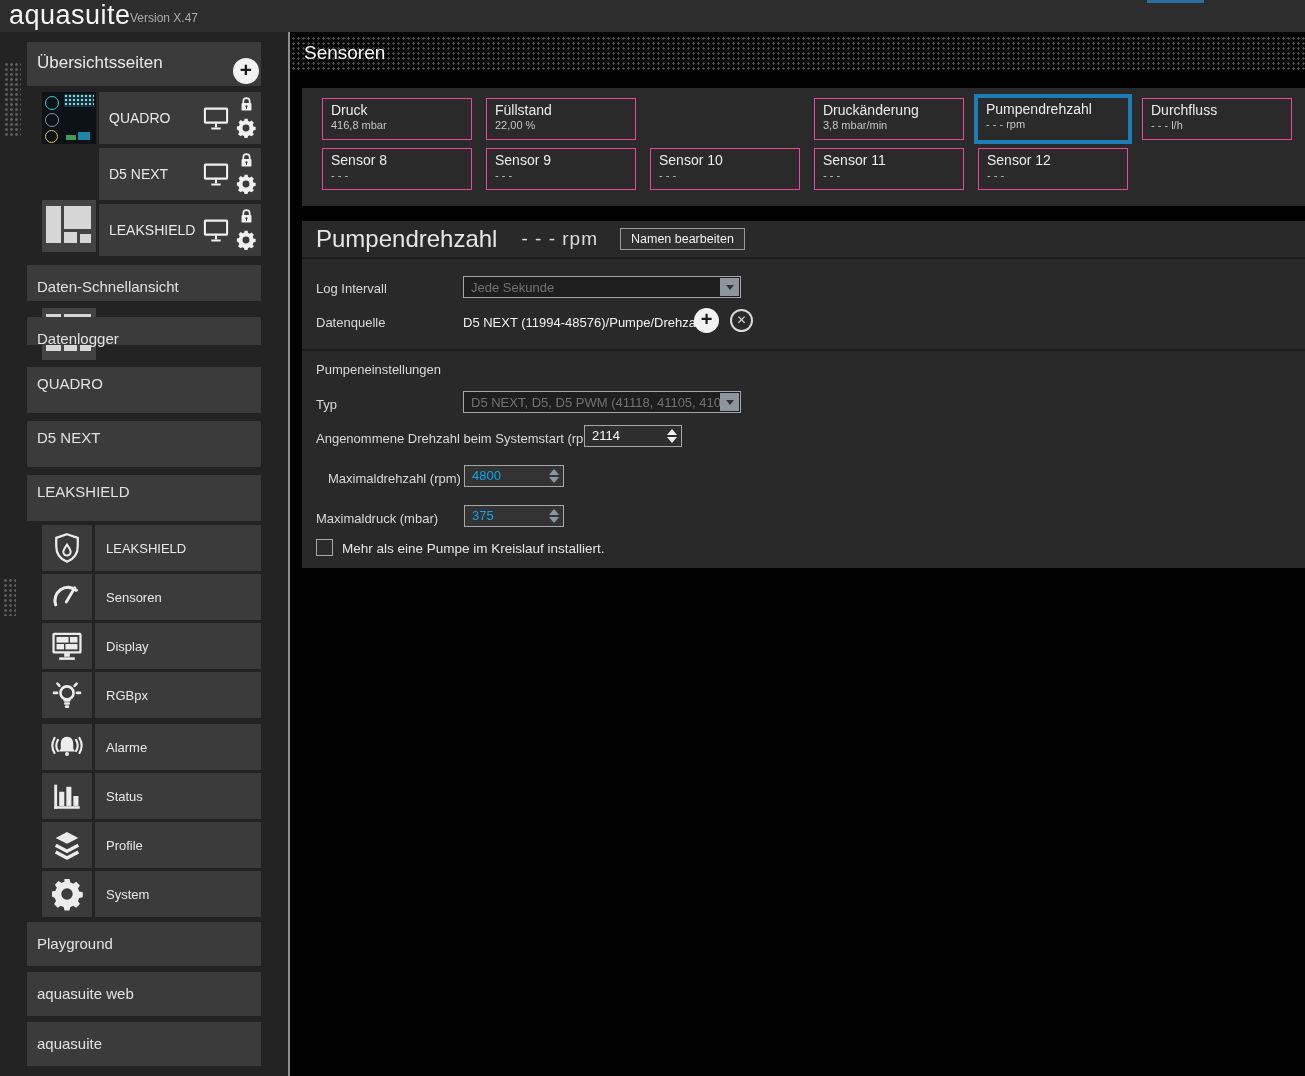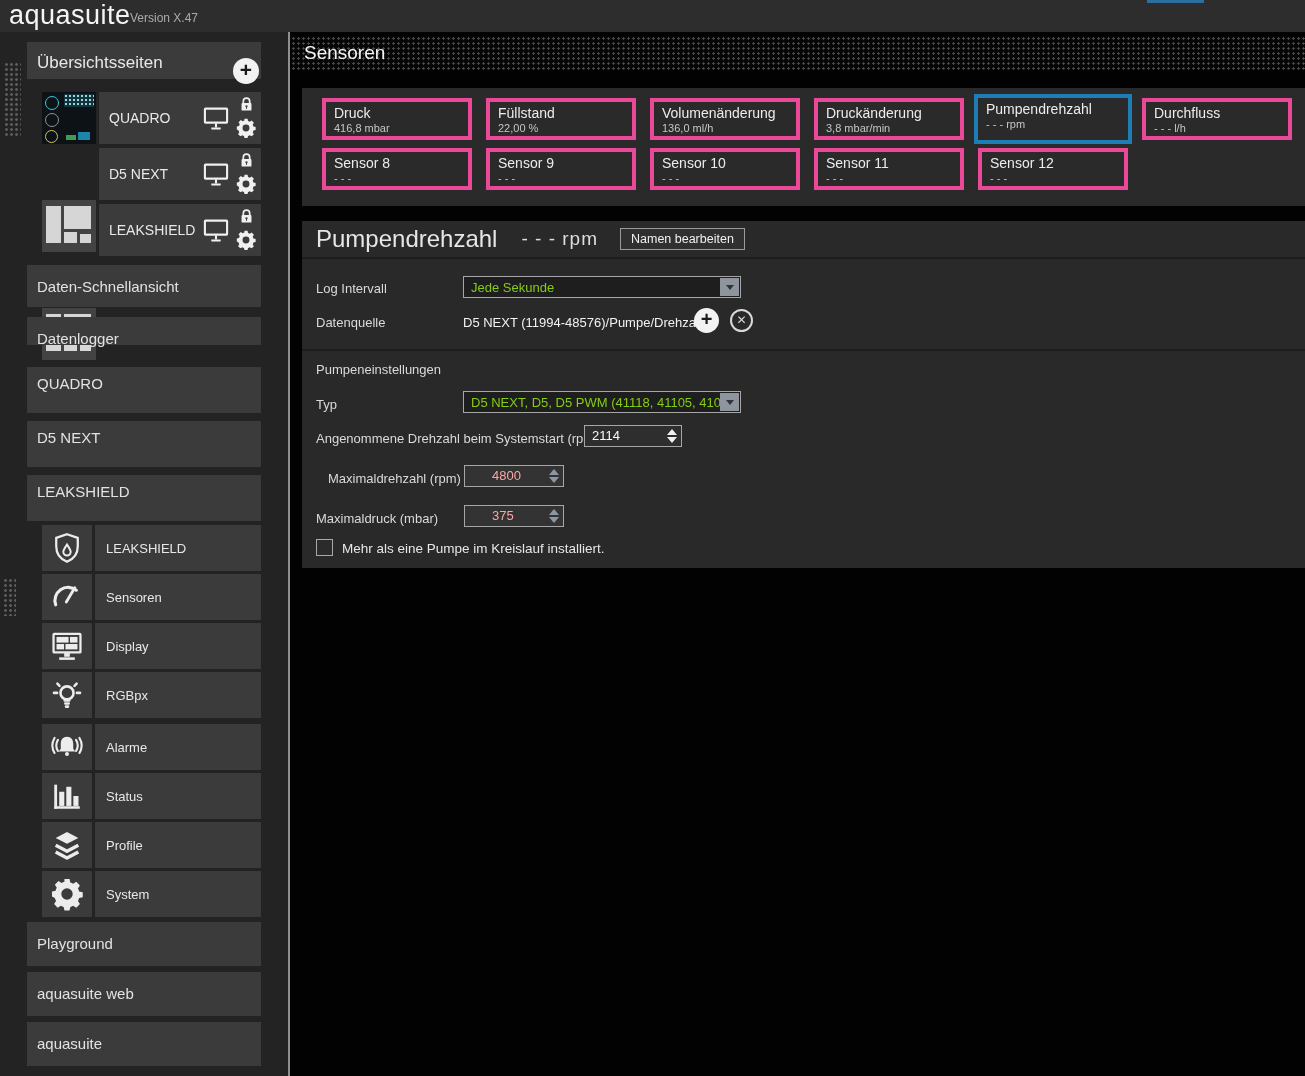--- a/index.html
+++ b/index.html
@@ -14,21 +14,21 @@
   .tab-indicator { position:absolute; left:1147px; top:0; width:57px; height:3px; background:#2c6e9e; }
 
   
   .sidebar { position:absolute; left:0; top:32px; width:288px; height:1044px; background:#232323; }
   .divider { position:absolute; left:288px; top:32px; width:2px; height:1044px; background:#8f8f8f; }
   .main-bg { position:absolute; left:290px; top:32px; width:1015px; height:1044px; background:#020202; }
 
   .grip { position:absolute; background-image:radial-gradient(#5c5c5c 1.3px, transparent 1.5px); background-size:5px 5px; }
 
   .sbox { position:absolute; background:#3b3b3b; }
-  .overview-header { left:27px; top:10px; width:234px; height:37px; font-size:17px; color:#e8e8e8; padding:11px 0 0 10px; }
+  .overview-header { left:27px; top:10px; width:234px; height:44px; font-size:17px; color:#e8e8e8; padding:11px 0 0 10px; }
   .circle-add { position:absolute; width:26px; height:26px; border-radius:50%; background:#f2f2f2; color:#1a1a1a;
                 font-size:21px; font-weight:700; text-align:center; line-height:24px; }
   .ov-add { left:206px; top:16px; }
 
   .ov-thumb { position:absolute; left:42px; width:54px; height:52px; background:#434343; }
   .ov-label { position:absolute; left:99px; width:162px; height:52px; background:#3b3b3b; font-size:14px; color:#e8e8e8; }
   .ov-label .txt { position:absolute; left:10px; top:50%; transform:translateY(-50%); }
   .icon-monitor { position:absolute; right:30px; top:50%; transform:translateY(-50%); width:30px; height:28px; }
   .icon-lock { position:absolute; right:6px; top:3px; width:17px; height:19px; }
   .icon-gear-sm { position:absolute; right:4px; top:25px; width:22px; height:22px; }
@@ -49,49 +49,49 @@
   .tq-bar2 { position:absolute; left:24px; top:43px; width:10px; height:5px; background:#3f9c51; }
   .thumb-grid { position:relative; }
   .tg { position:absolute; background:#d6d6d6; }
 
   
   .title-bar { position:absolute; left:291px; top:36px; width:1014px; height:34px; background:#060606;
                background-image:radial-gradient(#474747 1.1px, transparent 1.3px); background-size:5px 5px;
                line-height:34px; padding-left:13px; font-size:19px; color:#f5f5f5; }
 
   .tiles-panel { position:absolute; left:302px; top:88px; width:1003px; height:118px; background:#2a2a2a; }
-  .tile { position:absolute; width:150px; height:42px; border:4px solid #ec4899; padding:3px 0 0 8px; cursor:default; }
+  .tile { position:absolute; width:150px; height:42px; border:1px solid #ec4899; padding:3px 0 0 8px; cursor:default; }
   .tile .tname { font-size:14px; color:#ececec; white-space:nowrap; }
   .tile .tval { font-size:11px; color:#c6c6c6; margin-top:1px; }
   .tile.selected { width:158px; height:50px; border:4px solid #1f7db6; padding:3px 0 0 8px; }
 
   .detail-panel { position:absolute; left:302px; top:221px; width:1003px; height:347px; background:#292929; }
   .detail-header { position:absolute; left:0; top:0; width:1003px; height:38px; border-bottom:2px solid #1c1c1c;
                    display:flex; align-items:center; padding-left:14px; }
   .detail-title { font-size:24px; font-weight:300; color:#e6e6e6; }
   .detail-value { font-size:19px; font-weight:300; color:#dedede; margin-left:24px; letter-spacing:1px; }
   .btn { margin-left:22px; border:1px solid #9a9a9a; background:#303030; color:#f0f0f0; font-size:12.5px;
          padding:3px 10px; font-family:"Liberation Sans", sans-serif; cursor:default; }
 
   .flabel { position:absolute; font-size:13px; color:#dadada; white-space:nowrap; }
   .fvalue { position:absolute; font-size:13px; color:#f2f2f2; white-space:nowrap; }
 
   .combo { position:absolute; width:278px; height:22px; background:#1e1e1e; border:1px solid #a6a6a6;
            display:flex; align-items:center; }
-  .combo .ctxt { flex:1; padding-left:7px; font-size:13px; color:#84cc16; white-space:nowrap; overflow:hidden; }
+  .combo .ctxt { flex:1; padding-left:7px; font-size:13px; color:#737373; white-space:nowrap; overflow:hidden; }
   .combo .cbtn { width:19px; height:18px; margin-right:1px; background:#8f959c; display:flex; align-items:center; justify-content:center; }
   .combo .cbtn::after { content:""; border-left:4px solid transparent; border-right:4px solid transparent; border-top:5px solid #2e353b; }
 
   .spin { position:absolute; height:22px; background:#2e2e2e; border:1px solid #a6a6a6; display:flex; }
   .spin .sval { flex:1; padding-left:7px; font-size:13px; color:#fafafa; line-height:19px; }
   .spin .sbtns { width:18px; display:flex; flex-direction:column; align-items:center; justify-content:center; gap:2px; }
   .tri-up { width:0; height:0; border-left:5px solid transparent; border-right:5px solid transparent; border-bottom:6px solid #f0f0f0; }
   .tri-down { width:0; height:0; border-left:5px solid transparent; border-right:5px solid transparent; border-top:6px solid #f0f0f0; }
   .spin.disabled { background:#333; }
-  .spin.disabled .sval { color:#fca5a5;margin-left:20px; }
+  .spin.disabled .sval { color:#0ea5e9; }
   .spin.disabled .tri-up { border-bottom-color:#8c97a6; }
   .spin.disabled .tri-down { border-top-color:#8c97a6; }
 
   .sep { position:absolute; left:0; width:1003px; height:2px; background:#1d1d1d; }
   .checkbox { position:absolute; width:17px; height:17px; border:1px solid #a9a9a9; background:#2b2b2b; }
 
   .circle-close { position:absolute; width:23px; height:23px; border-radius:50%; border:2px solid #d8d8d8;
                   color:#d8d8d8; font-size:12px; text-align:center; line-height:19px; }
   .ds-add { width:25px; height:25px; line-height:23px; font-size:20px; }
 </style>
@@ -184,21 +184,21 @@
             <rect x="5" y="10" width="14" height="10.5" rx="1.2" fill="#f0f0f0"></rect>
             <circle cx="12" cy="14.6" r="1.6" fill="#3b3b3b"></circle>
             <rect x="11.3" y="15.2" width="1.4" height="3" fill="#3b3b3b"></rect>
           </svg>
         <svg class="icon-gear-sm" viewBox="0 0 24 24">
             <path fill-rule="evenodd" fill="#f0f0f0" d="M10.3 2h3.4l.5 2.4c.7.2 1.3.4 1.9.8l2.1-1.3 2.4 2.4-1.3 2.1c.4.6.6 1.2.8 1.9l2.4.5v3.4l-2.4.5c-.2.7-.4 1.3-.8 1.9l1.3 2.1-2.4 2.4-2.1-1.3c-.6.4-1.2.6-1.9.8l-.5 2.4h-3.4l-.5-2.4c-.7-.2-1.3-.4-1.9-.8l-2.1 1.3-2.4-2.4 1.3-2.1c-.4-.6-.6-1.2-.8-1.9L2 13.7v-3.4l2.4-.5c.2-.7.4-1.3.8-1.9L3.9 5.8l2.4-2.4 2.1 1.3c.6-.4 1.2-.6 1.9-.8L10.3 2zm1.7 6.2a3.8 3.8 0 100 7.6 3.8 3.8 0 000-7.6z"></path>
           </svg>
       </div>
     </div>
 
-    <div class="nav-item pt-mid" style="top:233px; height:42px;"><span>Daten-Schnellansicht</span></div>
+    <div class="nav-item pt-mid" style="top:233px; height:36px;"><span>Daten-Schnellansicht</span></div>
     <div class="nav-item pt-mid" style="top:285px; height:28px;"><span>Datenlogger</span></div>
     <div class="nav-item pt-top" style="top:335px; height:46px;"><span>QUADRO</span></div>
     <div class="nav-item pt-top" style="top:389px; height:46px;"><span>D5 NEXT</span></div>
     <div class="nav-item pt-top" style="top:443px; height:46px;"><span>LEAKSHIELD</span></div>
 
     <div>
       <div class="sub-icon" style="top:493px;">
         <svg width="34" height="34" viewBox="0 0 24 24" fill="none" stroke="#ececec" stroke-width="1.6">
             <path d="M12 2.3 L19.6 4.8 V10.8 C19.6 16.4 16.1 20.1 12 21.7 C7.9 20.1 4.4 16.4 4.4 10.8 V4.8 Z"></path>
             <path d="M12 9.6 c1.7 2.5 2.6 3.9 2.6 5.1 a2.6 2.6 0 0 1 -5.2 0 c0 -1.2 .9 -2.6 2.6 -5.1 z" stroke-width="1.4"></path>
@@ -312,24 +312,20 @@
 
   <div class="tiles-panel">
     <div class="tile" style="left:20px; top:10px;">
       <div class="tname">Druck</div>
         <div class="tval">416,8 mbar</div>
     </div>
     <div class="tile" style="left:184px; top:10px;">
       <div class="tname">Füllstand</div>
         <div class="tval">22,00 %</div>
     </div>
-    <div class="tile" style="left:348px; top:10px;">
-      <div class="tname">Volumenänderung</div>
-        <div class="tval">136,0 ml/h</div>
-    </div>
     <div class="tile" style="left:512px; top:10px;">
       <div class="tname">Druckänderung</div>
         <div class="tval">3,8 mbar/min</div>
     </div>
     <div class="tile selected" style="left:672px; top:6px;">
       <div class="tname">Pumpendrehzahl</div>
         <div class="tval">- - - rpm</div>
     </div>
     <div class="tile" style="left:840px; top:10px;">
       <div class="tname">Durchfluss</div>

